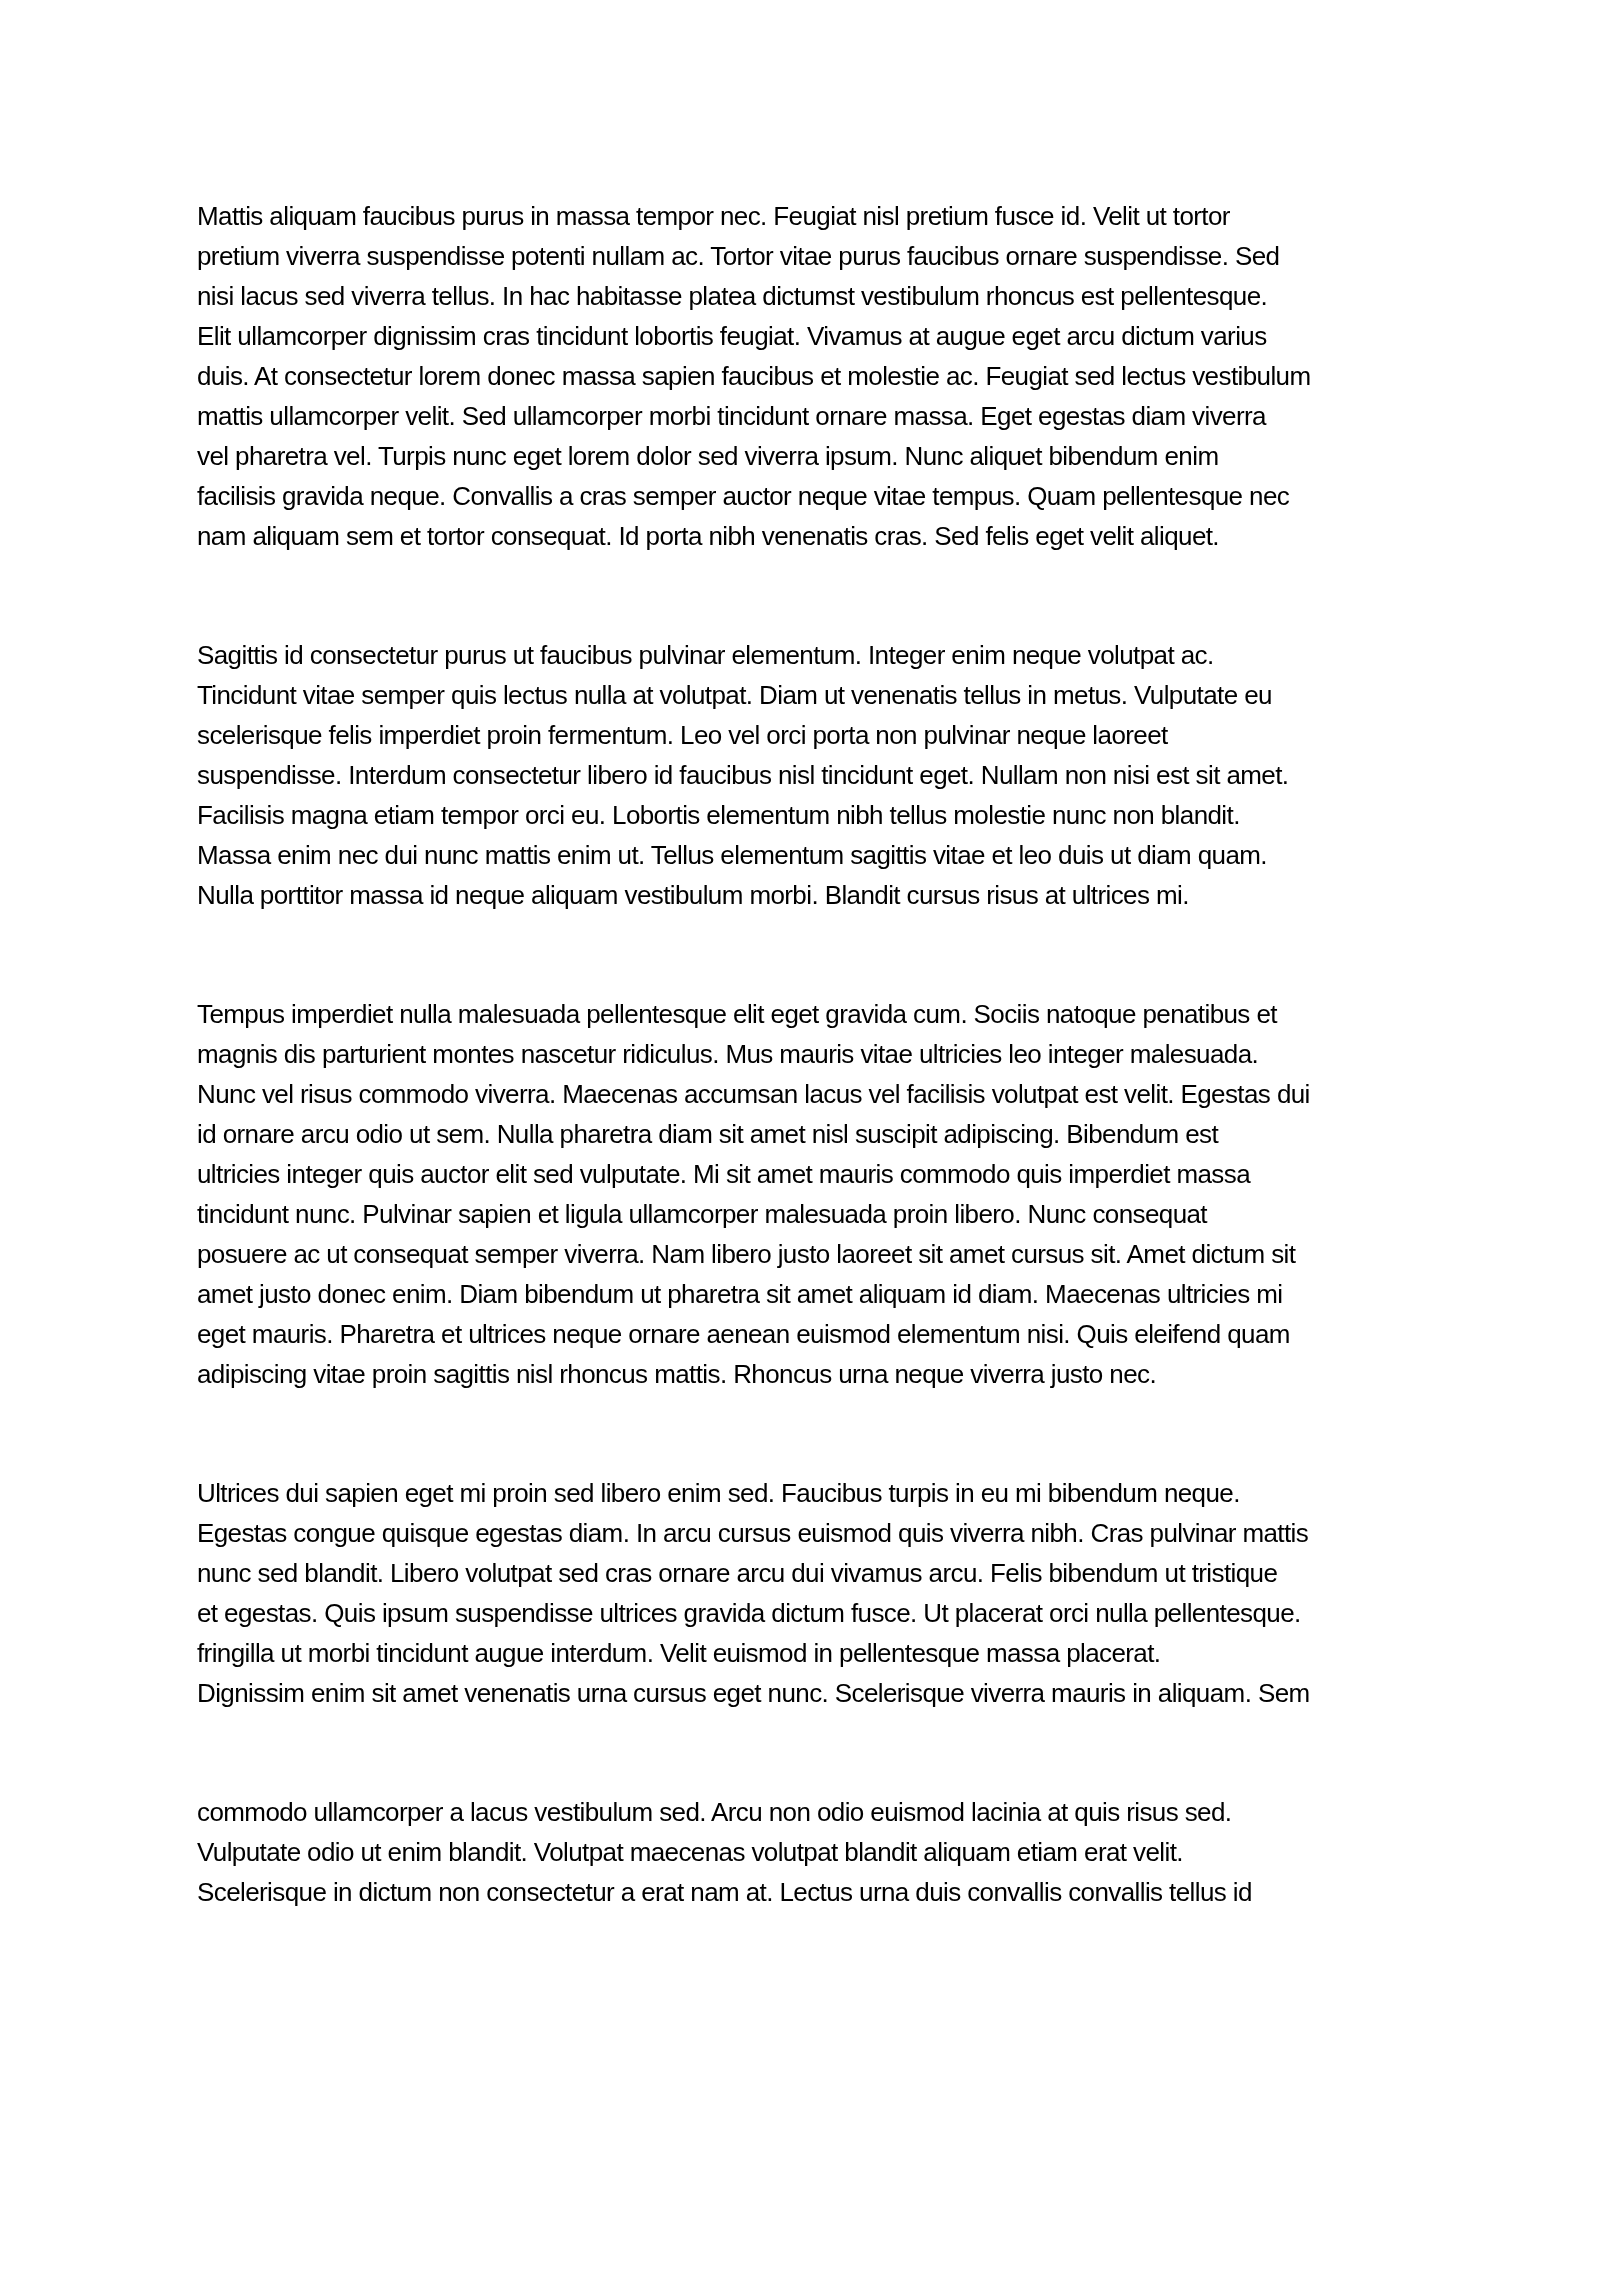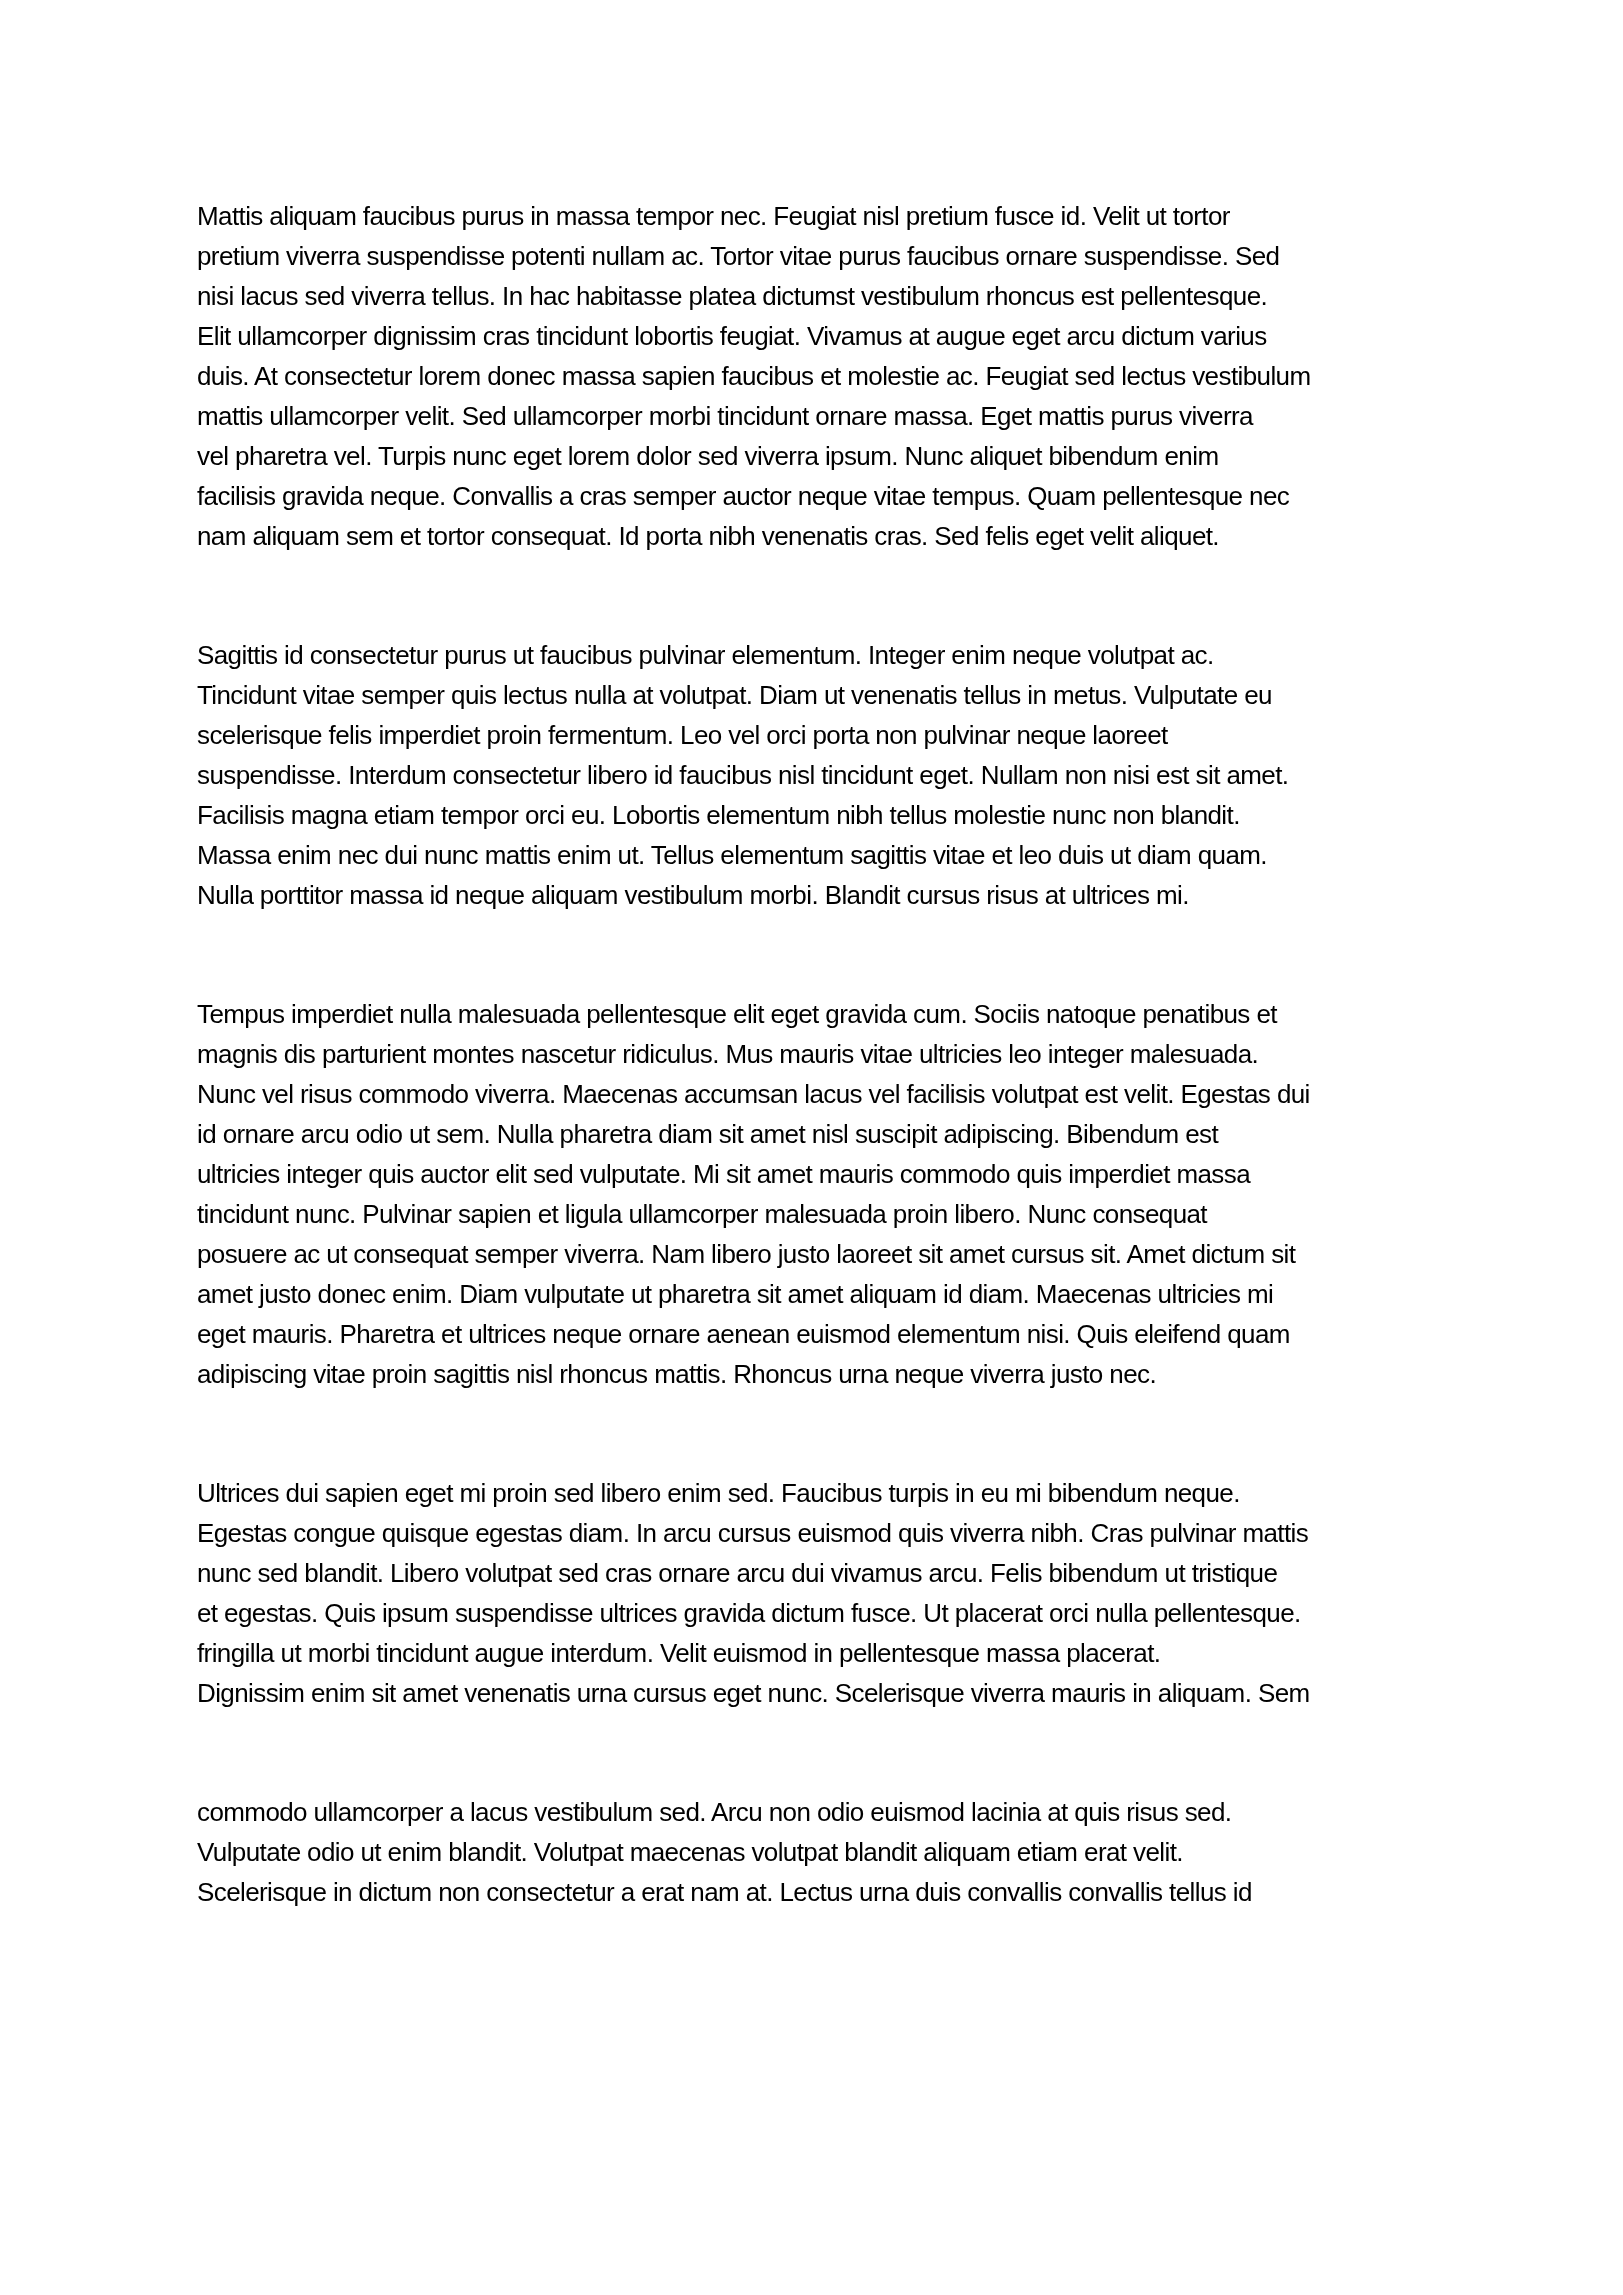--- a/index.html
+++ b/index.html
@@ -45,21 +45,21 @@
 
 <div class="page">
   <div class="body-text">
 
     <p class="para">
       <span class="line">Mattis aliquam faucibus purus in massa tempor nec. Feugiat nisl pretium fusce id. Velit ut tortor</span>
       <span class="line">pretium viverra suspendisse potenti nullam ac. Tortor vitae purus faucibus ornare suspendisse. Sed</span>
       <span class="line">nisi lacus sed viverra tellus. In hac habitasse platea dictumst vestibulum rhoncus est pellentesque.</span>
       <span class="line">Elit ullamcorper dignissim cras tincidunt lobortis feugiat. Vivamus at augue eget arcu dictum varius</span>
       <span class="line">duis. At consectetur lorem donec massa sapien faucibus et molestie ac. Feugiat sed lectus vestibulum</span>
-      <span class="line">mattis ullamcorper velit. Sed ullamcorper morbi tincidunt ornare massa. Eget mattis purus viverra</span>
+      <span class="line">mattis ullamcorper velit. Sed ullamcorper morbi tincidunt ornare massa. Eget egestas diam viverra</span>
       <span class="line">vel pharetra vel. Turpis nunc eget lorem dolor sed viverra ipsum. Nunc aliquet bibendum enim</span>
       <span class="line">facilisis gravida neque. Convallis a cras semper auctor neque vitae tempus. Quam pellentesque nec</span>
       <span class="line">nam aliquam sem et tortor consequat. Id porta nibh venenatis cras. Sed felis eget velit aliquet.</span>
     </p>
 
     <p class="para">
       <span class="line">Sagittis id consectetur purus ut faucibus pulvinar elementum. Integer enim neque volutpat ac.</span>
       <span class="line">Tincidunt vitae semper quis lectus nulla at volutpat. Diam ut venenatis tellus in metus. Vulputate eu</span>
       <span class="line">scelerisque felis imperdiet proin fermentum. Leo vel orci porta non pulvinar neque laoreet</span>
       <span class="line">suspendisse. Interdum consectetur libero id faucibus nisl tincidunt eget. Nullam non nisi est sit amet.</span>
@@ -69,21 +69,21 @@
     </p>
 
     <p class="para">
       <span class="line">Tempus imperdiet nulla malesuada pellentesque elit eget gravida cum. Sociis natoque penatibus et</span>
       <span class="line">magnis dis parturient montes nascetur ridiculus. Mus mauris vitae ultricies leo integer malesuada.</span>
       <span class="line">Nunc vel risus commodo viverra. Maecenas accumsan lacus vel facilisis volutpat est velit. Egestas dui</span>
       <span class="line">id ornare arcu odio ut sem. Nulla pharetra diam sit amet nisl suscipit adipiscing. Bibendum est</span>
       <span class="line">ultricies integer quis auctor elit sed vulputate. Mi sit amet mauris commodo quis imperdiet massa</span>
       <span class="line">tincidunt nunc. Pulvinar sapien et ligula ullamcorper malesuada proin libero. Nunc consequat</span>
       <span class="line">posuere ac ut consequat semper viverra. Nam libero justo laoreet sit amet cursus sit. Amet dictum sit</span>
-      <span class="line">amet justo donec enim. Diam vulputate ut pharetra sit amet aliquam id diam. Maecenas ultricies mi</span>
+      <span class="line">amet justo donec enim. Diam bibendum ut pharetra sit amet aliquam id diam. Maecenas ultricies mi</span>
       <span class="line">eget mauris. Pharetra et ultrices neque ornare aenean euismod elementum nisi. Quis eleifend quam</span>
       <span class="line">adipiscing vitae proin sagittis nisl rhoncus mattis. Rhoncus urna neque viverra justo nec.</span>
     </p>
 
     <p class="para">
       <span class="line">Ultrices dui sapien eget mi proin sed libero enim sed. Faucibus turpis in eu mi bibendum neque.</span>
       <span class="line">Egestas congue quisque egestas diam. In arcu cursus euismod quis viverra nibh. Cras pulvinar mattis</span>
       <span class="line">nunc sed blandit. Libero volutpat sed cras ornare arcu dui vivamus arcu. Felis bibendum ut tristique</span>
       <span class="line">et egestas. Quis ipsum suspendisse ultrices gravida dictum fusce. Ut placerat orci nulla pellentesque.</span>
       <span class="line">fringilla ut morbi tincidunt augue interdum. Velit euismod in pellentesque massa placerat.</span>

